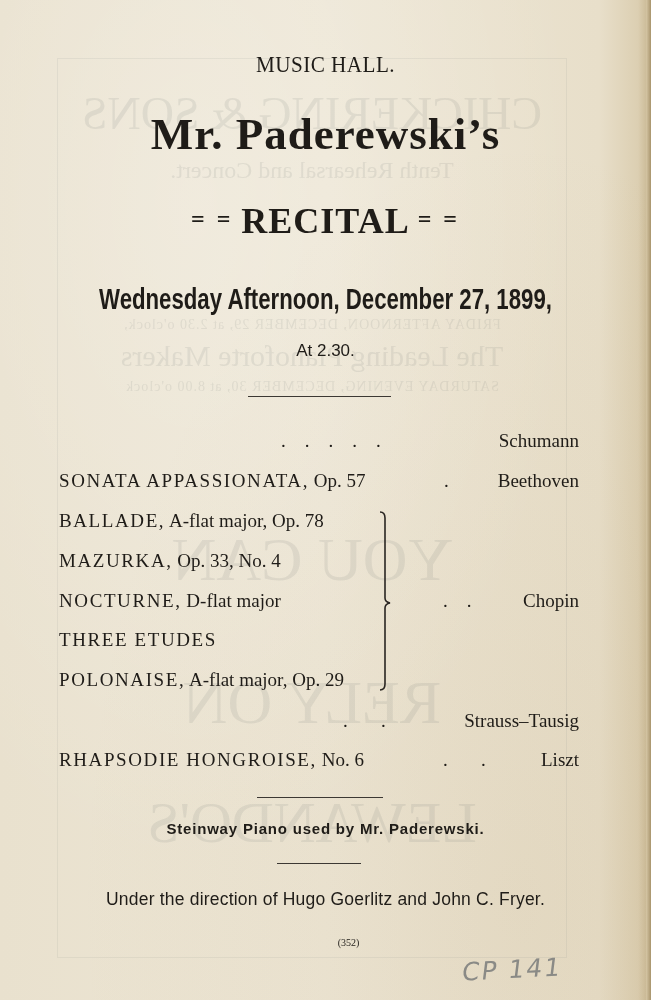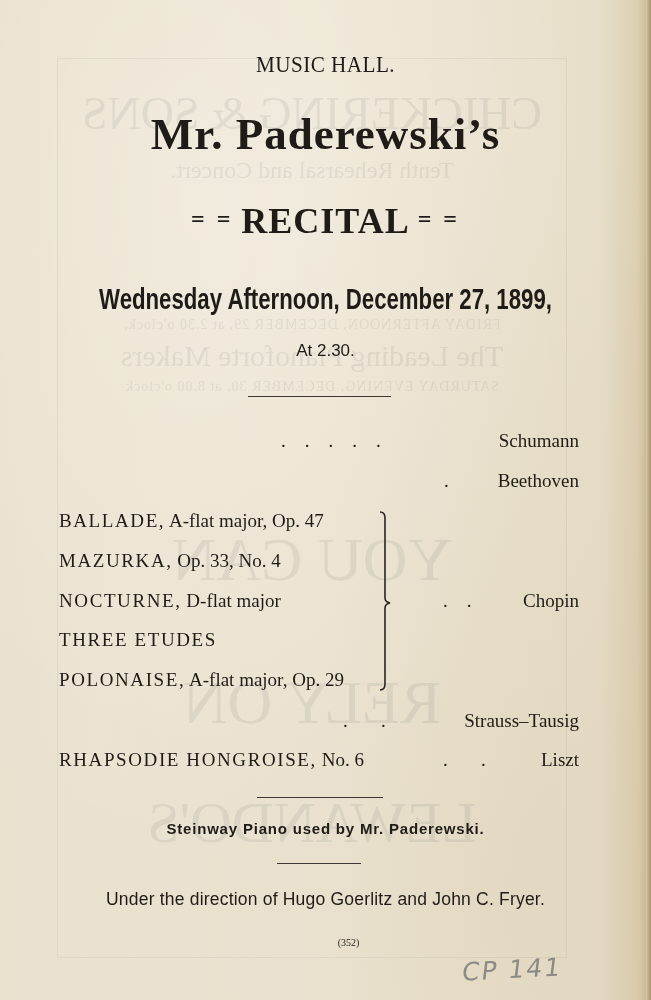--- a/index.html
+++ b/index.html
@@ -109,25 +109,26 @@
 <div class="line date">Wednesday Afternoon, December 27, 1899,</div>
 <div class="line time">At 2.30.</div>
 <div class="rule r1"></div>
 
 <div class="prog" style="top:0;">
   <div class="row" style="top:430px;">
     <span class="dots" style="left:222px; white-space:pre;">.    .    .    .    .</span>
     <span class="composer">Schumann</span>
   </div>
   <div class="row" style="top:470px;">
+    <span class="work"><span>SONATA  APPASSIONATA,</span><span class="op"> Op. 57</span></span>
     <span class="dots" style="left:385px; white-space:pre;">.</span>
     <span class="composer">Beethoven</span>
   </div>
   <div class="row" style="top:510px;">
-    <span class="work"><span>BALLADE,</span><span class="op"> A-flat major, Op. 47</span></span>
+    <span class="work"><span>BALLADE,</span><span class="op"> A-flat major, Op. 78</span></span>
   </div>
   <div class="row" style="top:550px;">
     <span class="work"><span>MAZURKA,</span><span class="op"> Op. 33, No. 4</span></span>
   </div>
   <div class="row" style="top:590px;">
     <span class="work"><span>NOCTURNE,</span><span class="op"> D-flat major</span></span>
     <span class="dots" style="left:384px; white-space:pre;">.    .</span>
     <span class="composer">Chopin</span>
   </div>
   <div class="row" style="top:629px;">

